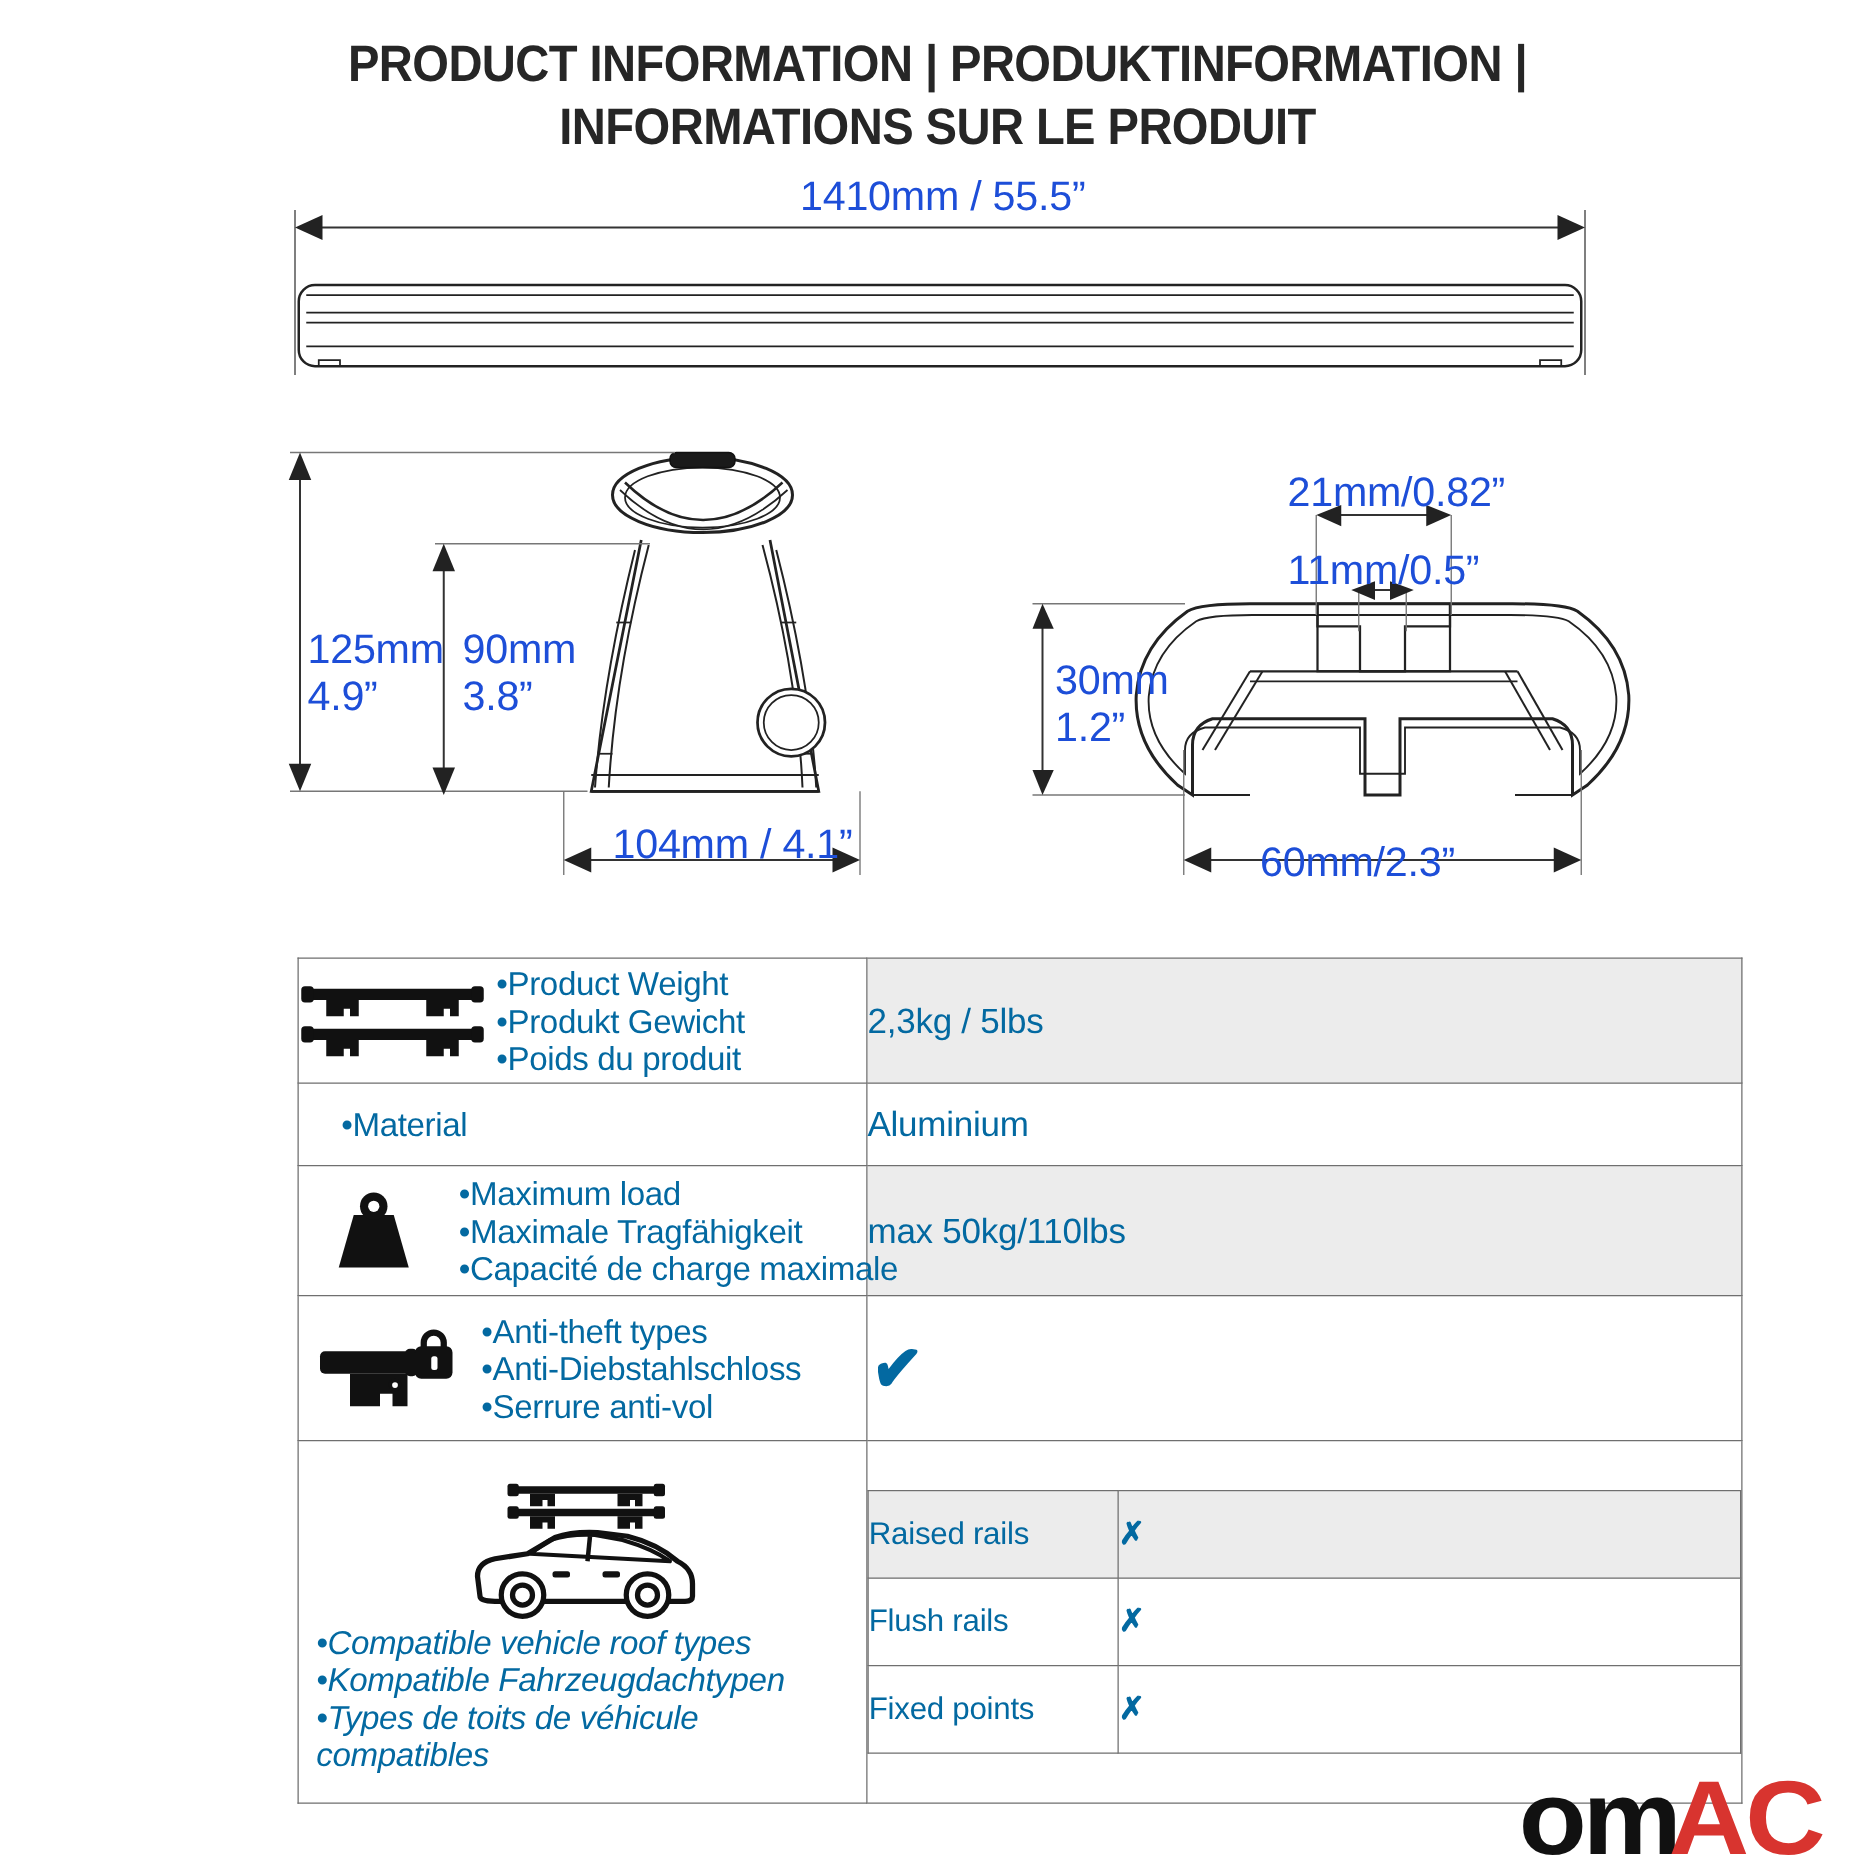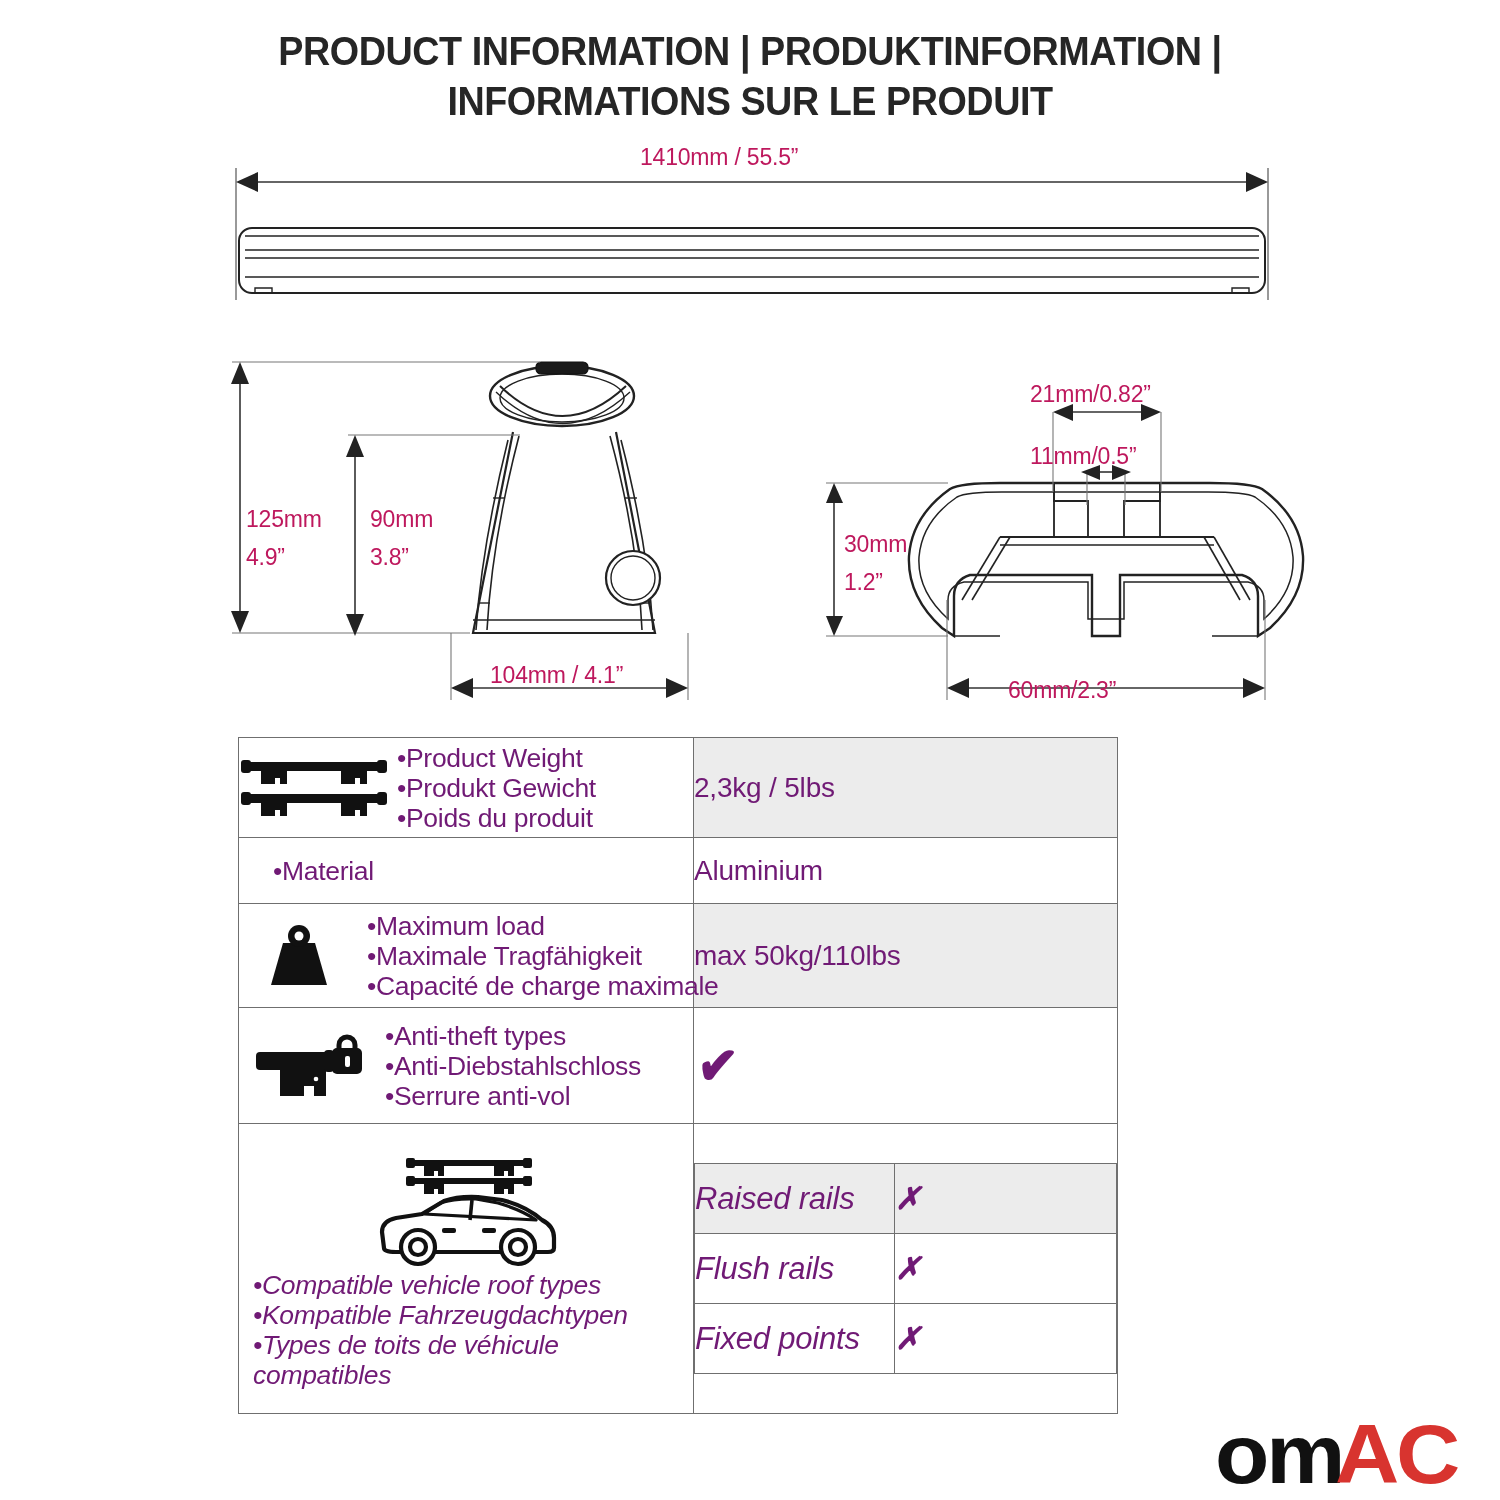--- a/index.html
+++ b/index.html
@@ -28,39 +28,39 @@
     font-size: 41px;
     letter-spacing: -0.5px;
     line-height: 50px;
     color: #262626;
     transform: scaleX(0.92);
   }
 
   
   .dim {
     position: absolute;
-    font-size: 23px;
-    color: #be185d;
+    font-size: 33px;
+    color: #1d4ed8;
     white-space: pre;
     line-height: 38px;
     letter-spacing: -0.2px;
   }
 
   svg { display: block; }
   #art { position: absolute; left: 0; top: 0; }
 
   
   #spec-table {
     position: absolute;
-    left: 238px; top: 737px;
-    width: 880px;
+    left: 238px; top: 766px;
+    width: 1156px;
     border-collapse: collapse;
     table-layout: fixed;
     font-size: 26px;
-    color: #701a75;
+    color: #0369a1;
   }
   #spec-table td {
     border: 1.6px solid #6f6f6f;
     vertical-align: middle;
     padding: 0;
   }
   .cell-label {
     width: 455px;
     padding: 8px 6px 8px 10px;
   }
@@ -106,24 +106,23 @@
   }
   
   .sub-table {
     width: 100%;
     border-collapse: collapse;
     table-layout: fixed;
   }
   .sub-table td {
     border: 1.6px solid #8c8c8c;
     height: 70px;
-    font-size: 31px;
+    font-size: 25px;
     padding-left: 18px;
     letter-spacing: -0.2px;
-    font-style: italic;
   }
   .sub-table td.sub-name { width: 200px; }
   .sub-table tr:first-child td { border-top: none; }
   .sub-table tr:last-child td { border-bottom: none; margin-top: 20px; }
   .sub-table td:last-child { border-right: none; }
   .sub-table td:first-child { border-left: none; }
   .nested-host { padding: 0 !important; vertical-align: top; }
 
   
   #logo {

